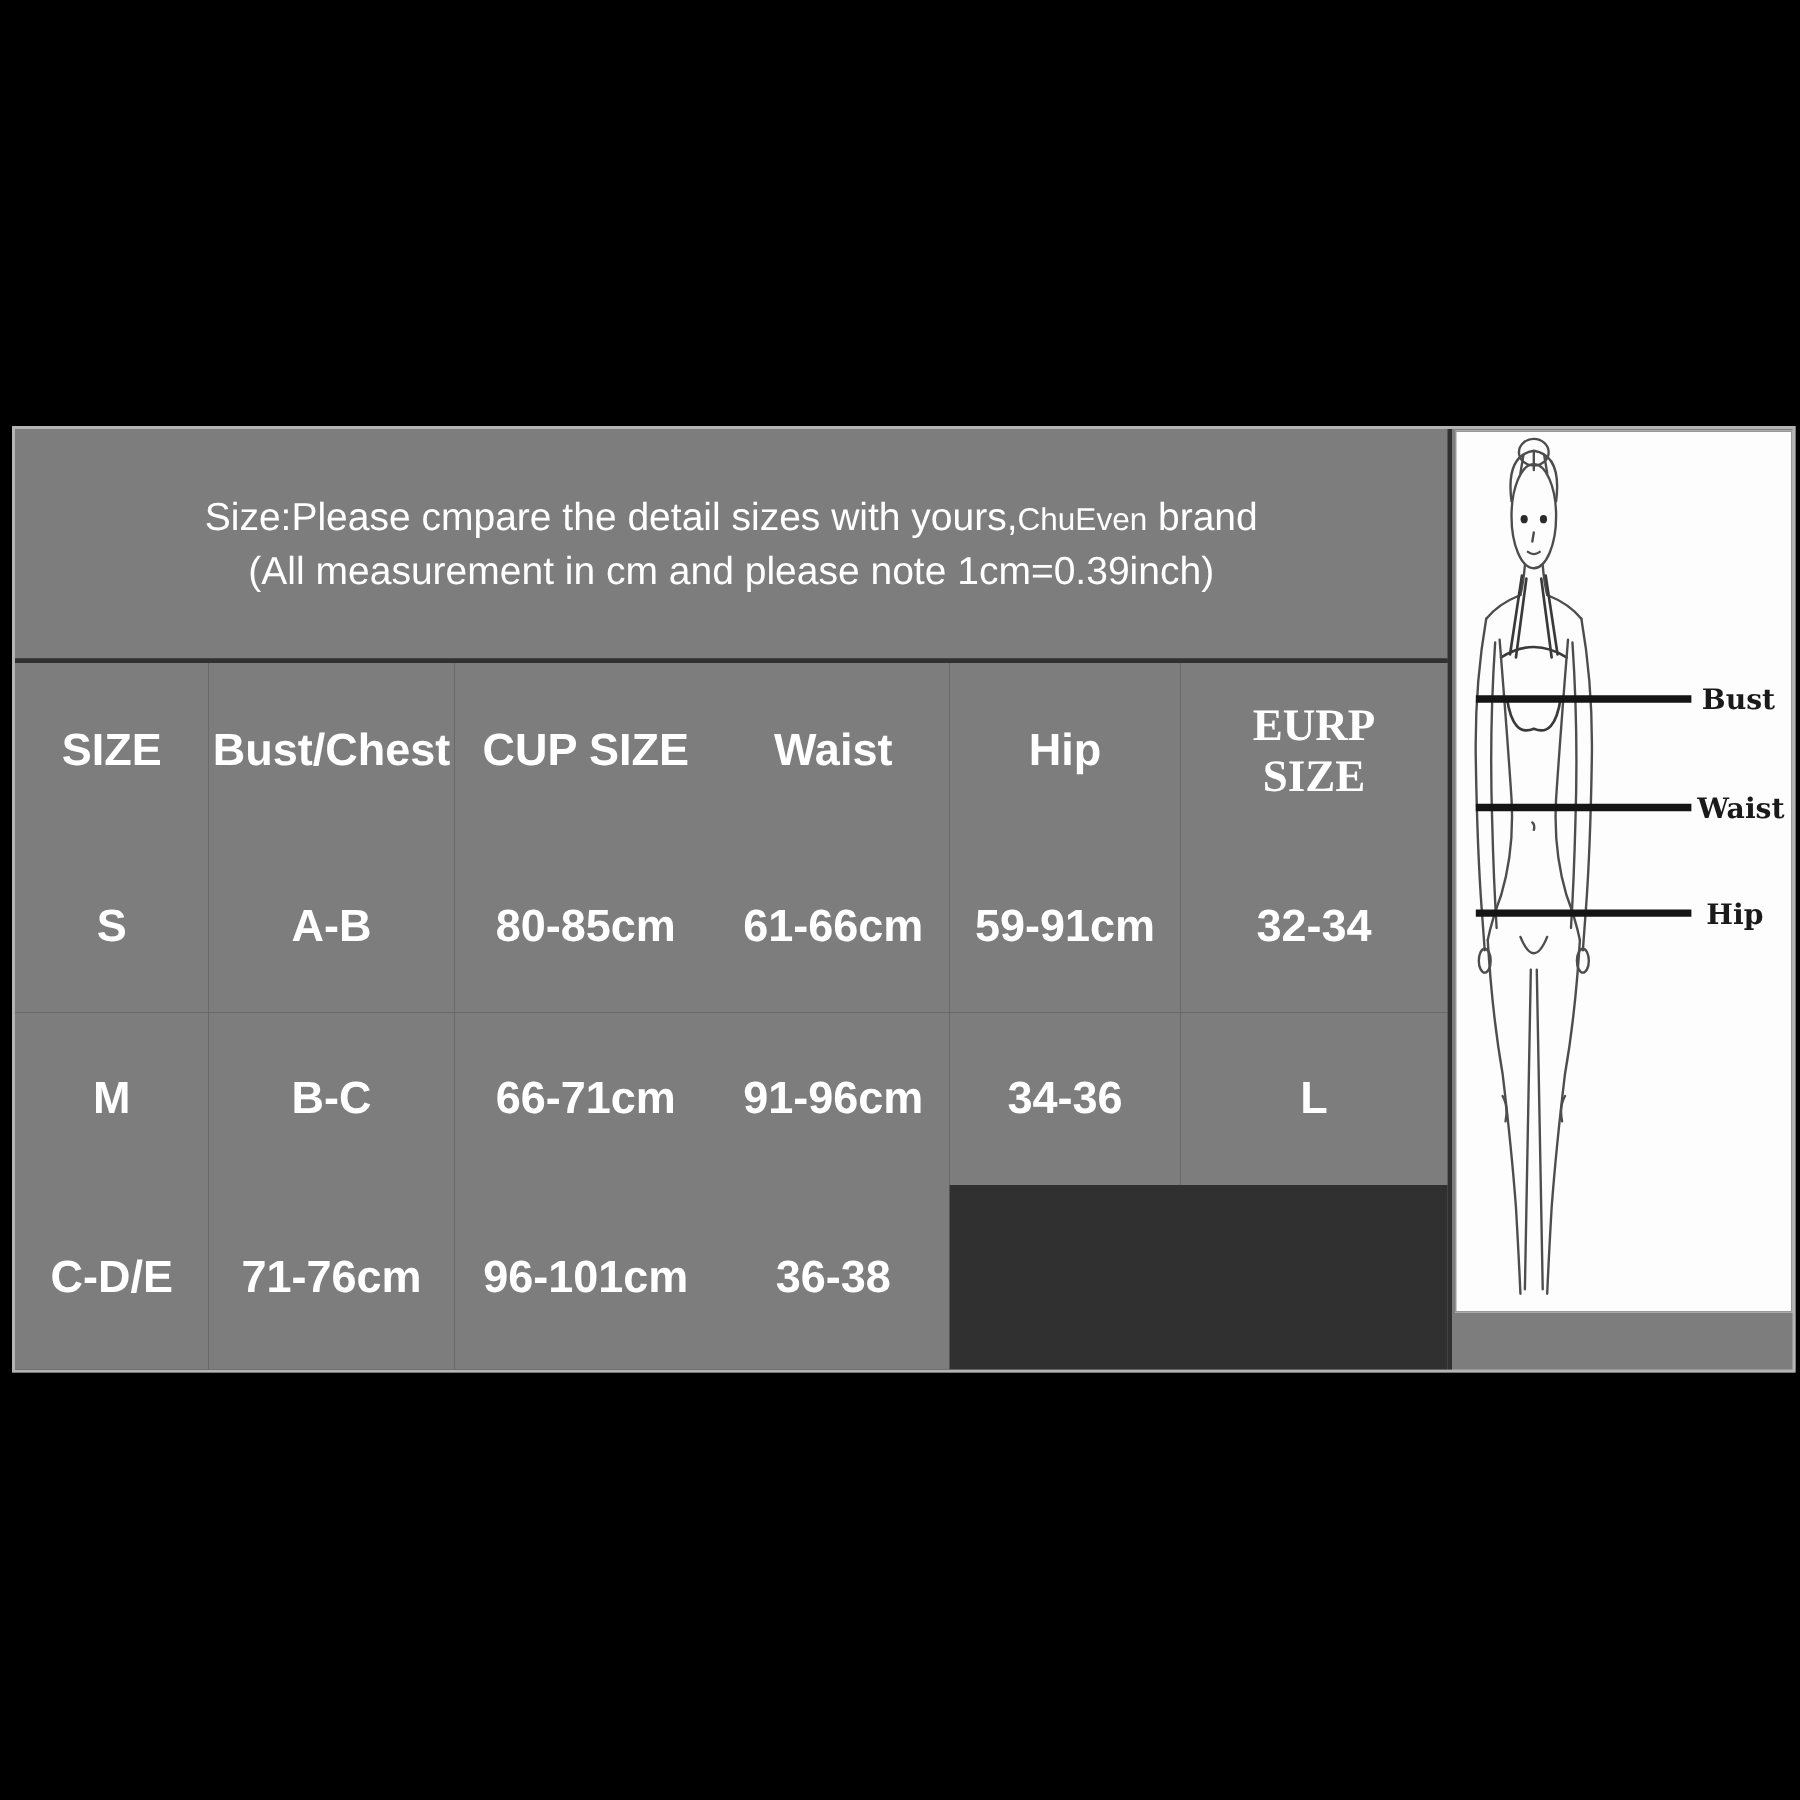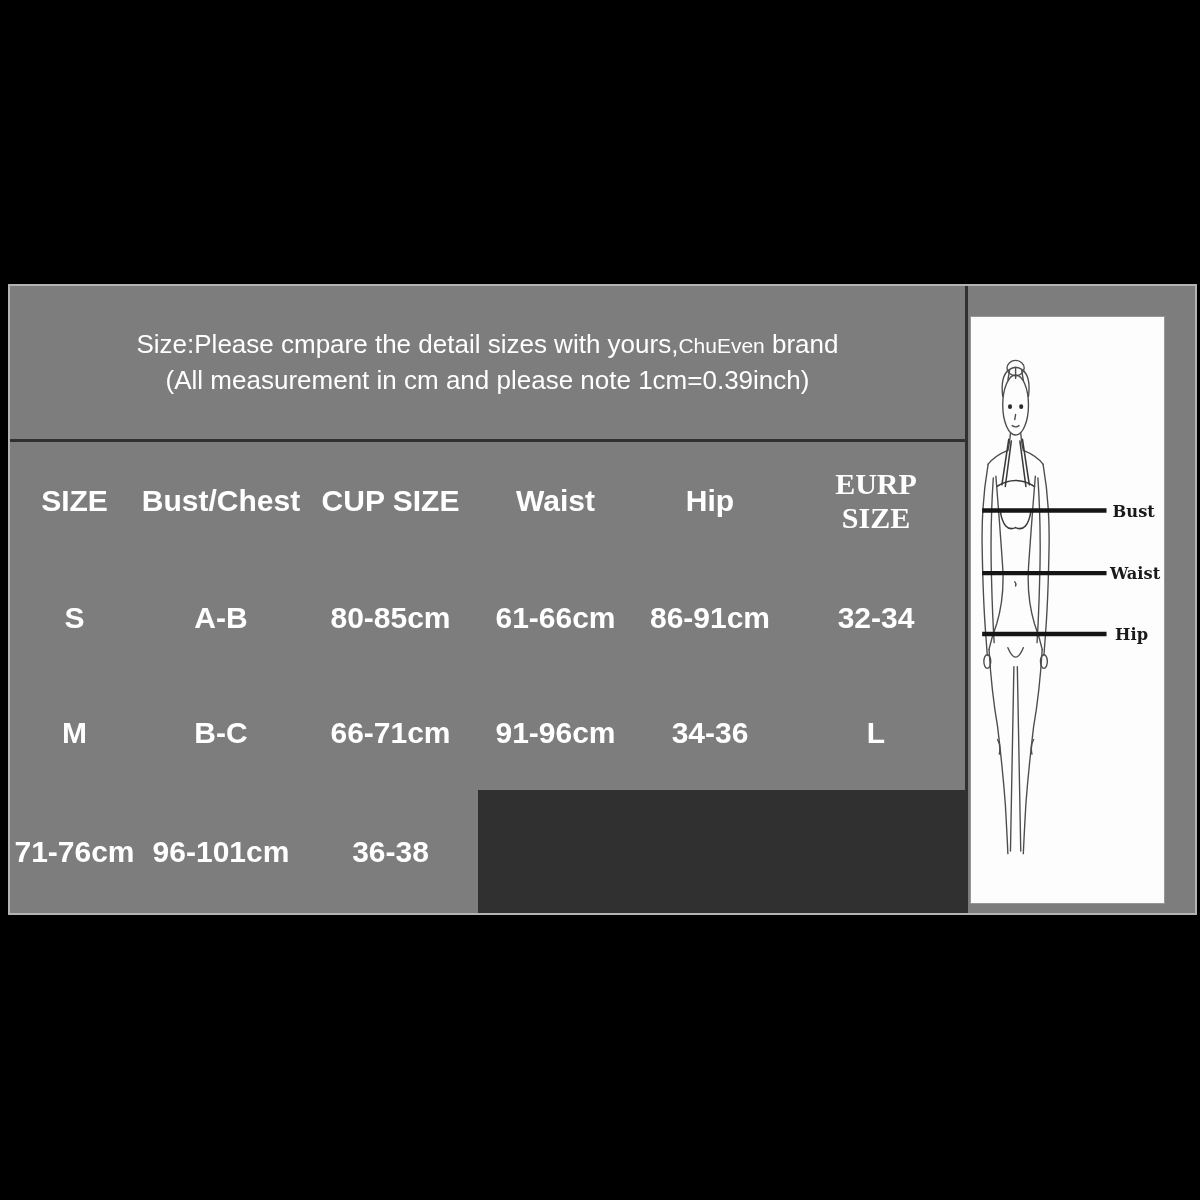--- a/index.html
+++ b/index.html
@@ -34,21 +34,21 @@
     border-top:3px solid #303030;
     box-sizing:border-box;
   }
   .cell{
     background:#7d7d7d;color:#fff;
     display:flex;align-items:center;justify-content:center;
     font-weight:bold;font-size:30px;
   }
   .cell .wrap{display:block;max-width:100px;text-align:center;line-height:1.15;font-family:Liberation Serif, serif;}
   .figure-panel{
-    position:absolute;left:960px;top:30px;width:195px;height:588px;
+    position:absolute;left:960px;top:1px;width:225px;height:588px;
     background:#fdfdfd;border:1px solid #979797;box-sizing:border-box;
   }
   .figure-panel svg{display:block;width:100%;height:100%;}
   .sketch{stroke:#4d4d4d;fill:none;stroke-width:1.6;stroke-linecap:round;}
   .sketch-dark{stroke:#3a3a3a;fill:none;stroke-width:1.8;stroke-linecap:round;}
   .meas{stroke:#151515;stroke-width:5;}
   .fig-label{
     font-family:"DejaVu Serif", serif;font-weight:bold;
     font-size:19px;fill:#1a1a1a;
   }
@@ -74,30 +74,31 @@
         <div class="cell">Waist</div>
         <div class="cell">Hip</div>
         <div class="cell">
             <span class="wrap">EURP SIZE</span>
           </div>
 
         <div class="cell">S</div>
         <div class="cell">A-B</div>
         <div class="cell">80-85cm</div>
         <div class="cell">61-66cm</div>
-        <div class="cell">86-91cm</div>
+        <div class="cell">59-91cm</div>
         <div class="cell">32-34</div>
 
         <div class="cell">M</div>
         <div class="cell">B-C</div>
         <div class="cell">66-71cm</div>
         <div class="cell">91-96cm</div>
         <div class="cell">34-36</div>
 
         <div class="cell">L</div>
+        <div class="cell">C-D/E</div>
         <div class="cell">71-76cm</div>
         <div class="cell">96-101cm</div>
         <div class="cell">36-38</div>
       </div>
     </div>
 
     <div class="figure-panel">
       <svg viewBox="0 0 225 588">
         <g>
 

